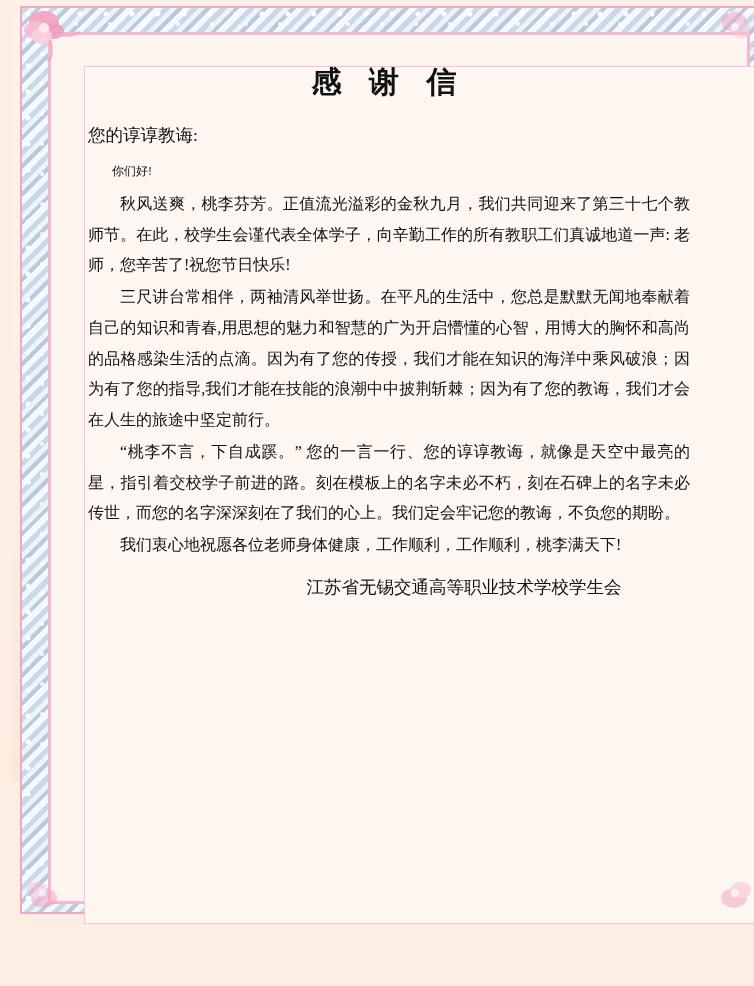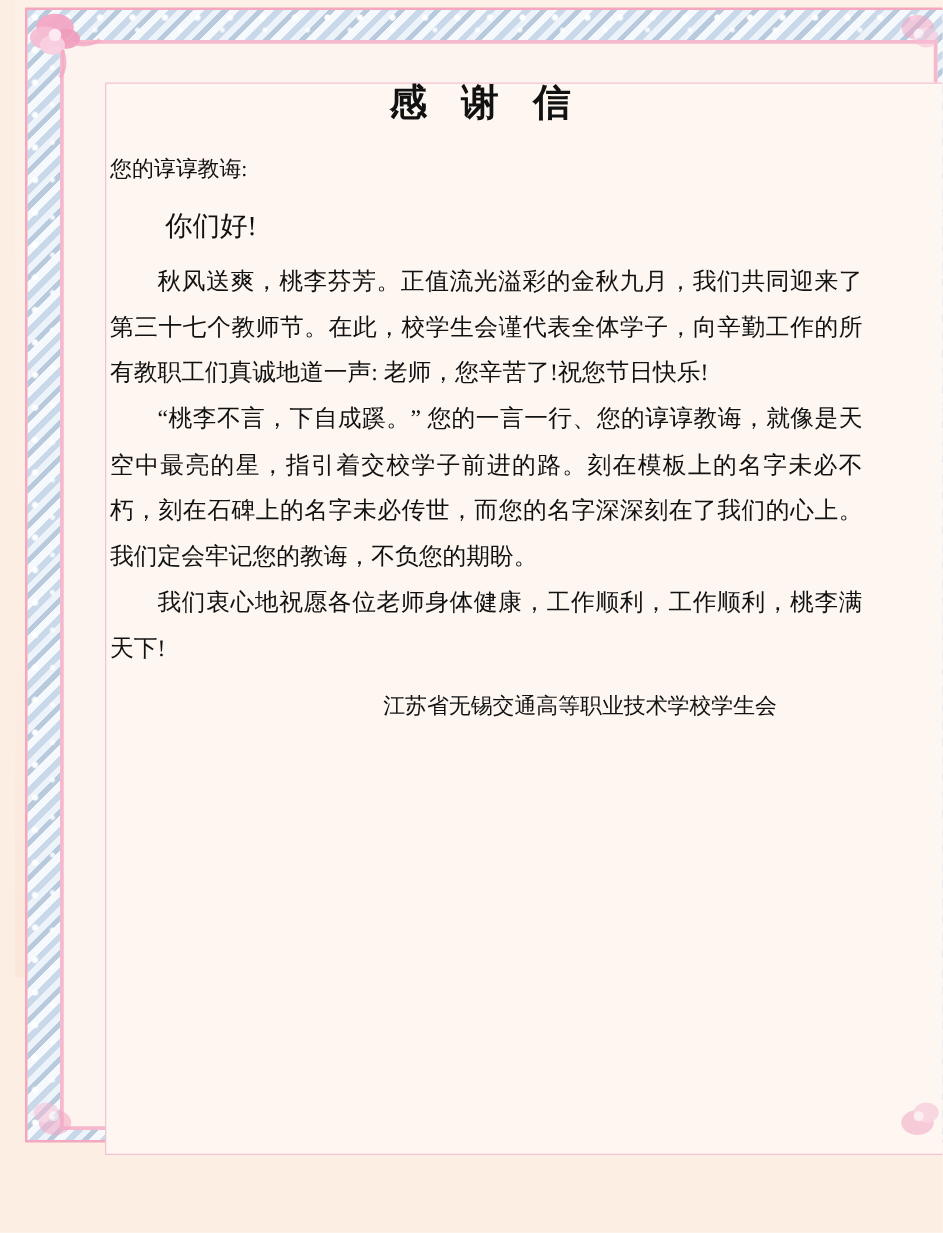--- a/index.html
+++ b/index.html
@@ -111,28 +111,28 @@
     font-family: "Liberation Serif", "DejaVu Serif", serif;
   }
 
   .salutation {
     font-size: 17.5px;
     color: #111;
     margin: 0 0 8px 0;
     line-height: 1.9;
   }
   .greeting {
-    font-size: 22px;
+    font-size: 12px;
     color: #111;
     margin: 0 0 6px 0;
     line-height: 1.9;
     text-indent: 2em;
   }
   .para {
-    font-size: 19px;
+    font-size: 16px;
     color: #111;
     line-height: 1.92;
     margin: 0 0 1px 0;
     text-indent: 2em;
     text-align: justify;
     text-justify: inter-ideograph;
   }
   .signature {
     font-size: 17.5px;
     color: #111;
@@ -192,18 +192,19 @@
         </g>
       </svg>
     </div>
   </div>
 
   <div class="content">
     <div class="doc-title">感 谢 信</div>
     <p class="salutation">您的谆谆教诲:</p>
     <p class="greeting">你们好!</p>
     <p class="para">秋风送爽，桃李芬芳。正值流光溢彩的金秋九月，我们共同迎来了第三十七个教师节。在此，校学生会谨代表全体学子，向辛勤工作的所有教职工们真诚地道一声: 老师，您辛苦了!祝您节日快乐!</p>
+    <p class="para">三尺讲台常相伴，两袖清风举世扬。在平凡的生活中，您总是默默无闻地奉献着自己的知识和青春,用思想的魅力和智慧的广为开启懵懂的心智，用博大的胸怀和高尚的品格感染生活的点滴。因为有了您的传授，我们才能在知识的海洋中乘风破浪；因为有了您的指导,我们才能在技能的浪潮中中披荆斩棘；因为有了您的教诲，我们才会在人生的旅途中坚定前行。</p>
     <p class="para">“桃李不言，下自成蹊。” 您的一言一行、您的谆谆教诲，就像是天空中最亮的星，指引着交校学子前进的路。刻在模板上的名字未必不朽，刻在石碑上的名字未必传世，而您的名字深深刻在了我们的心上。我们定会牢记您的教诲，不负您的期盼。</p>
     <p class="para">我们衷心地祝愿各位老师身体健康，工作顺利，工作顺利，桃李满天下!</p>
     <div class="signature">江苏省无锡交通高等职业技术学校学生会</div>
   </div>
 
 </div>
 
 </body></html>

